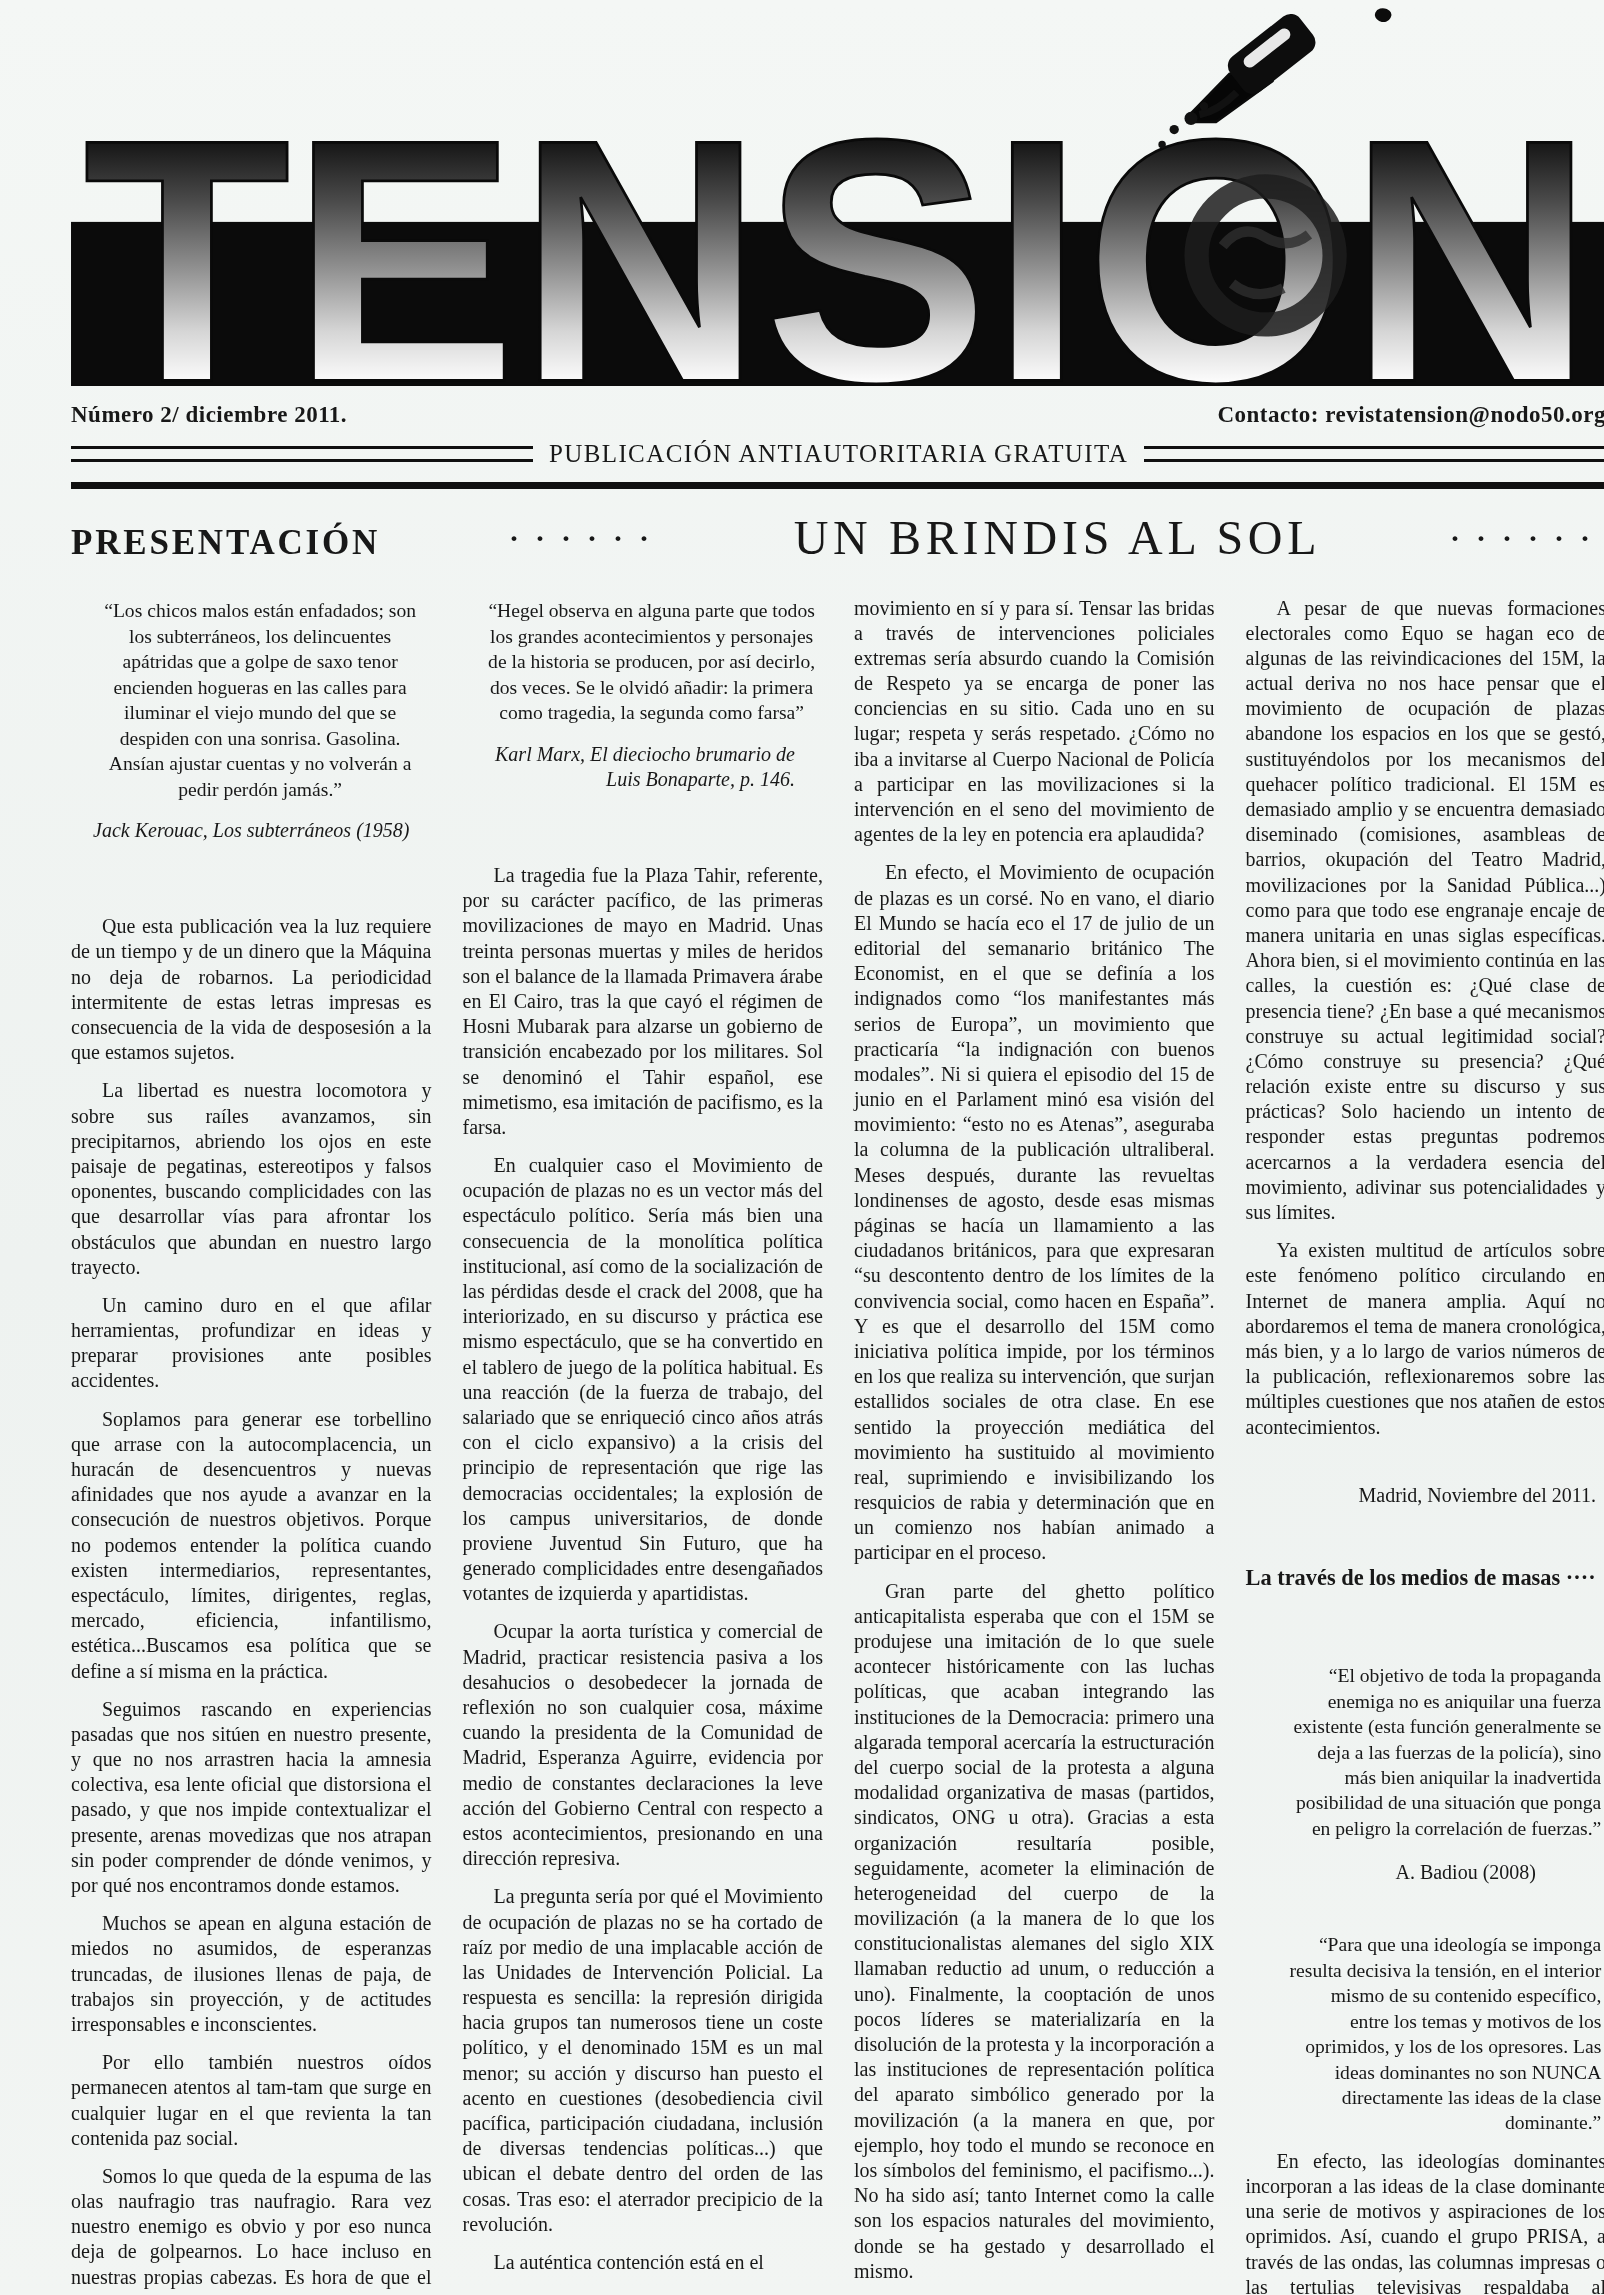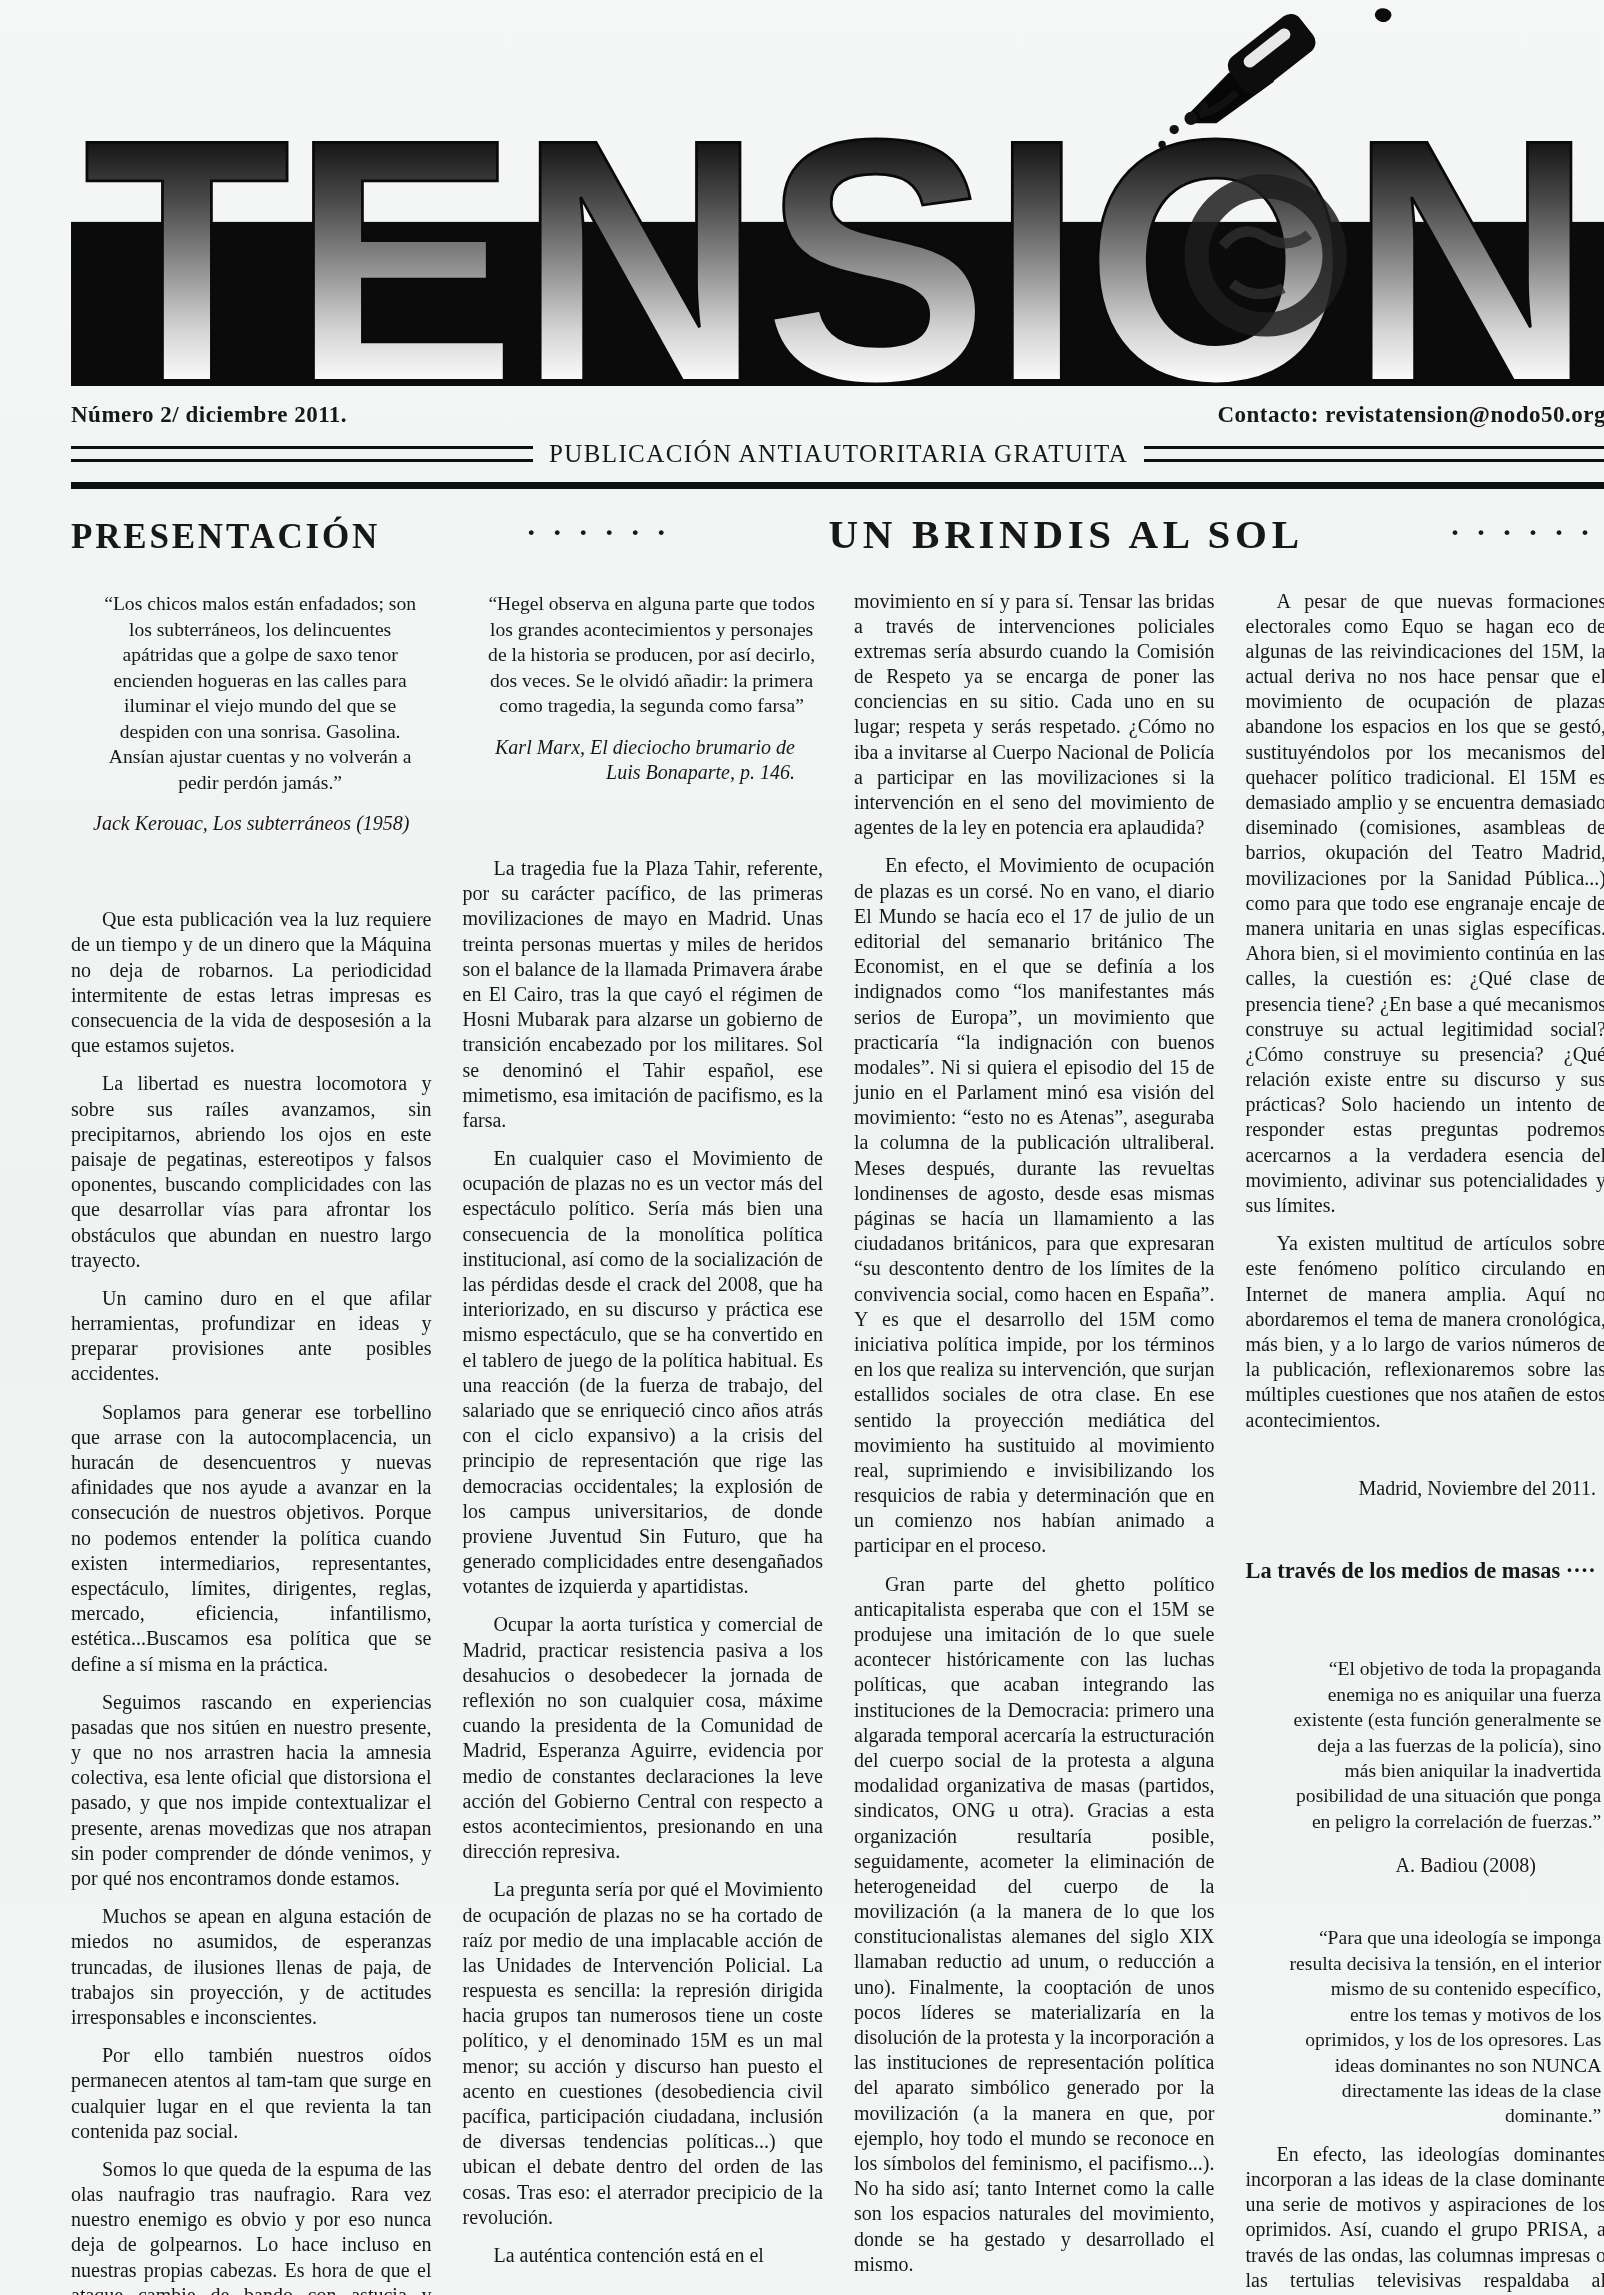--- a/index.html
+++ b/index.html
@@ -50,21 +50,21 @@
   
   .headline-row{
     display:flex;justify-content:space-between;align-items:baseline;
     margin-top:20.5px;
     gap:46px;
   }
   .headline-left{
     font-size:35px;font-weight:700;letter-spacing:2.8px;white-space:nowrap;
   }
   .headline-right{
-    font-size:41px;font-weight:700;letter-spacing:4.7px;white-space:nowrap;
+    font-size:48px;font-weight:400;letter-spacing:4.7px;white-space:nowrap;
   }
   .dots{
     font-size:30px;font-weight:700;letter-spacing:16px;white-space:nowrap;
     transform:translateY(-6.5px);display:inline-block;
   }
 
   
   .columns{
     display:grid;
     grid-template-columns:repeat(4,1fr);

